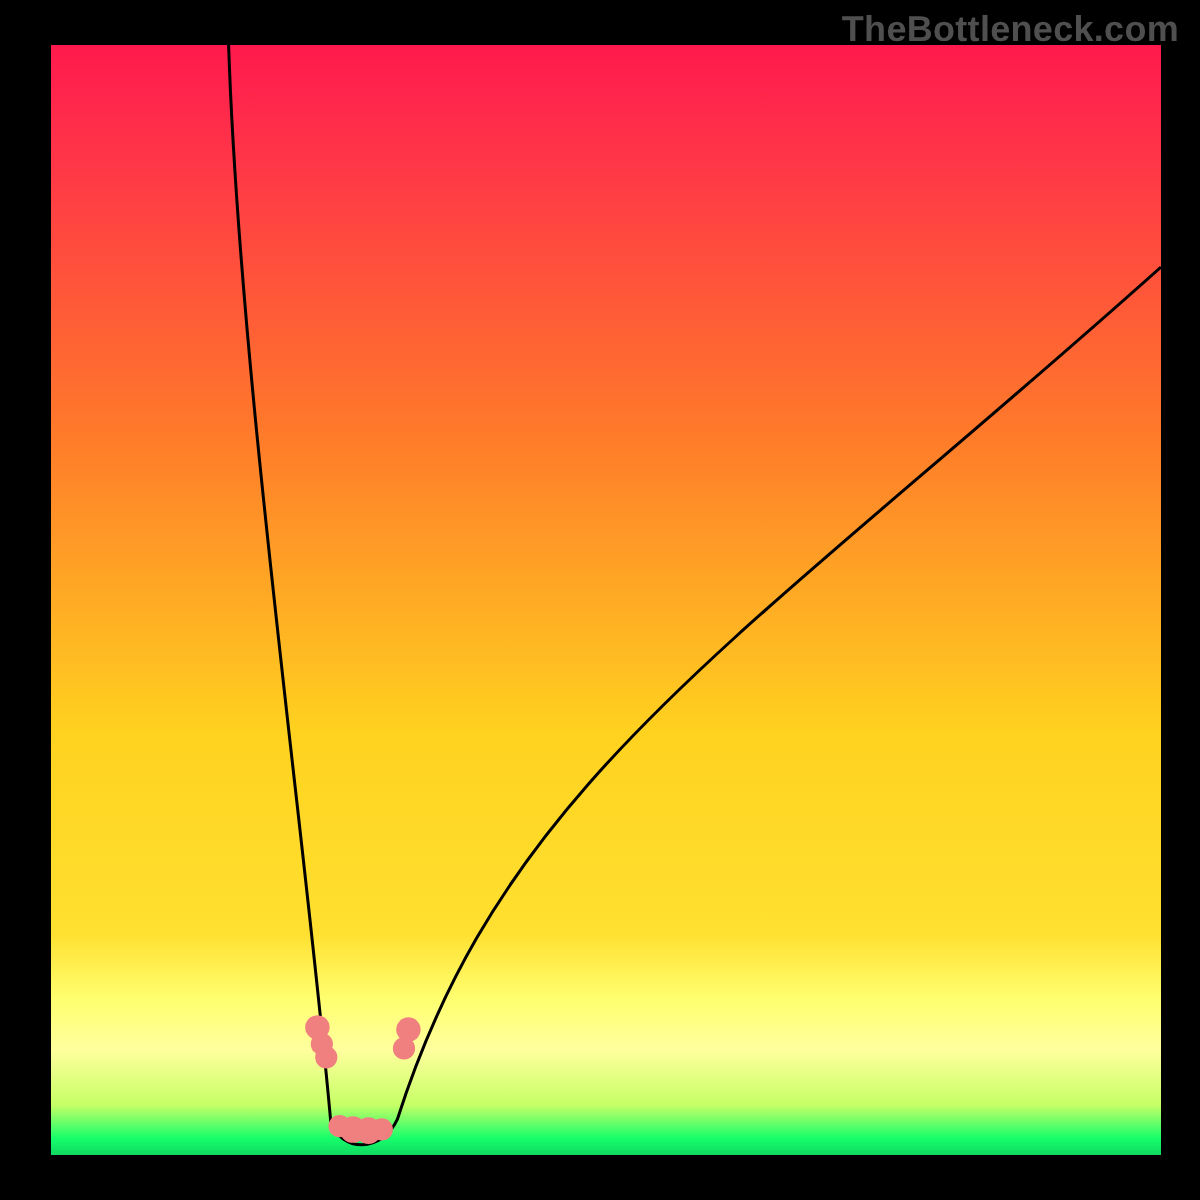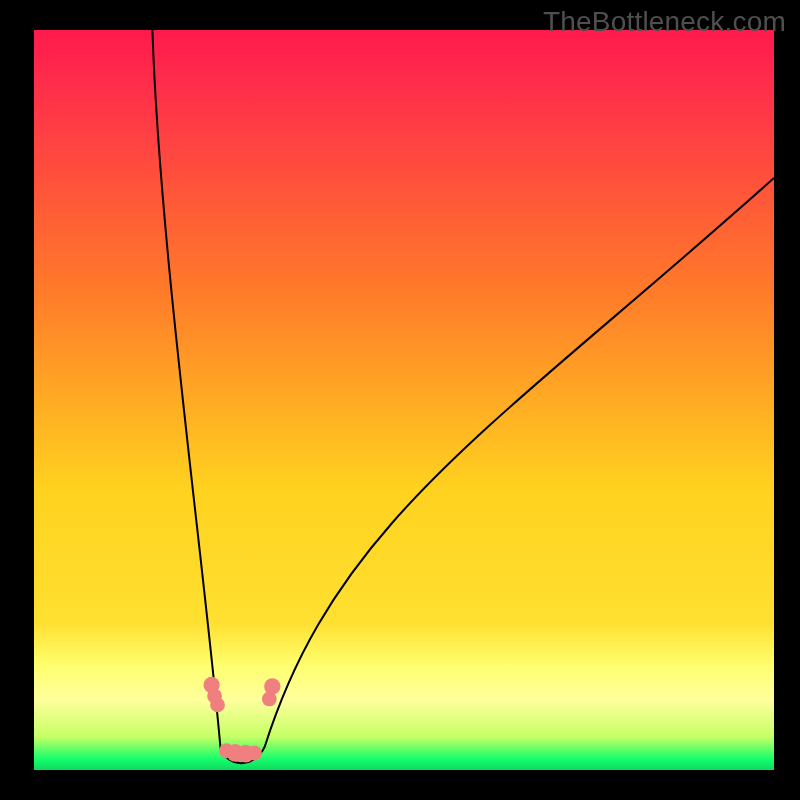--- a/index.html
+++ b/index.html
@@ -24,22 +24,22 @@
     left: 34px;
     top: 30px;
     width: 740px;
     height: 740px;
   }
   .watermark {
     position: absolute;
     top: 6px;
     right: 14px;
     color: #4f4f4f;
-    font-size: 28px;
-    font-weight: 400;
+    font-size: 24px;
+    font-weight: 700;
     letter-spacing: 0.2px;
     user-select: none;
   }
 </style>
 </head>
 <body>
 
 <div class="frame">
 
   <svg class="plot" viewBox="0 0 100 100" preserveAspectRatio="none">

